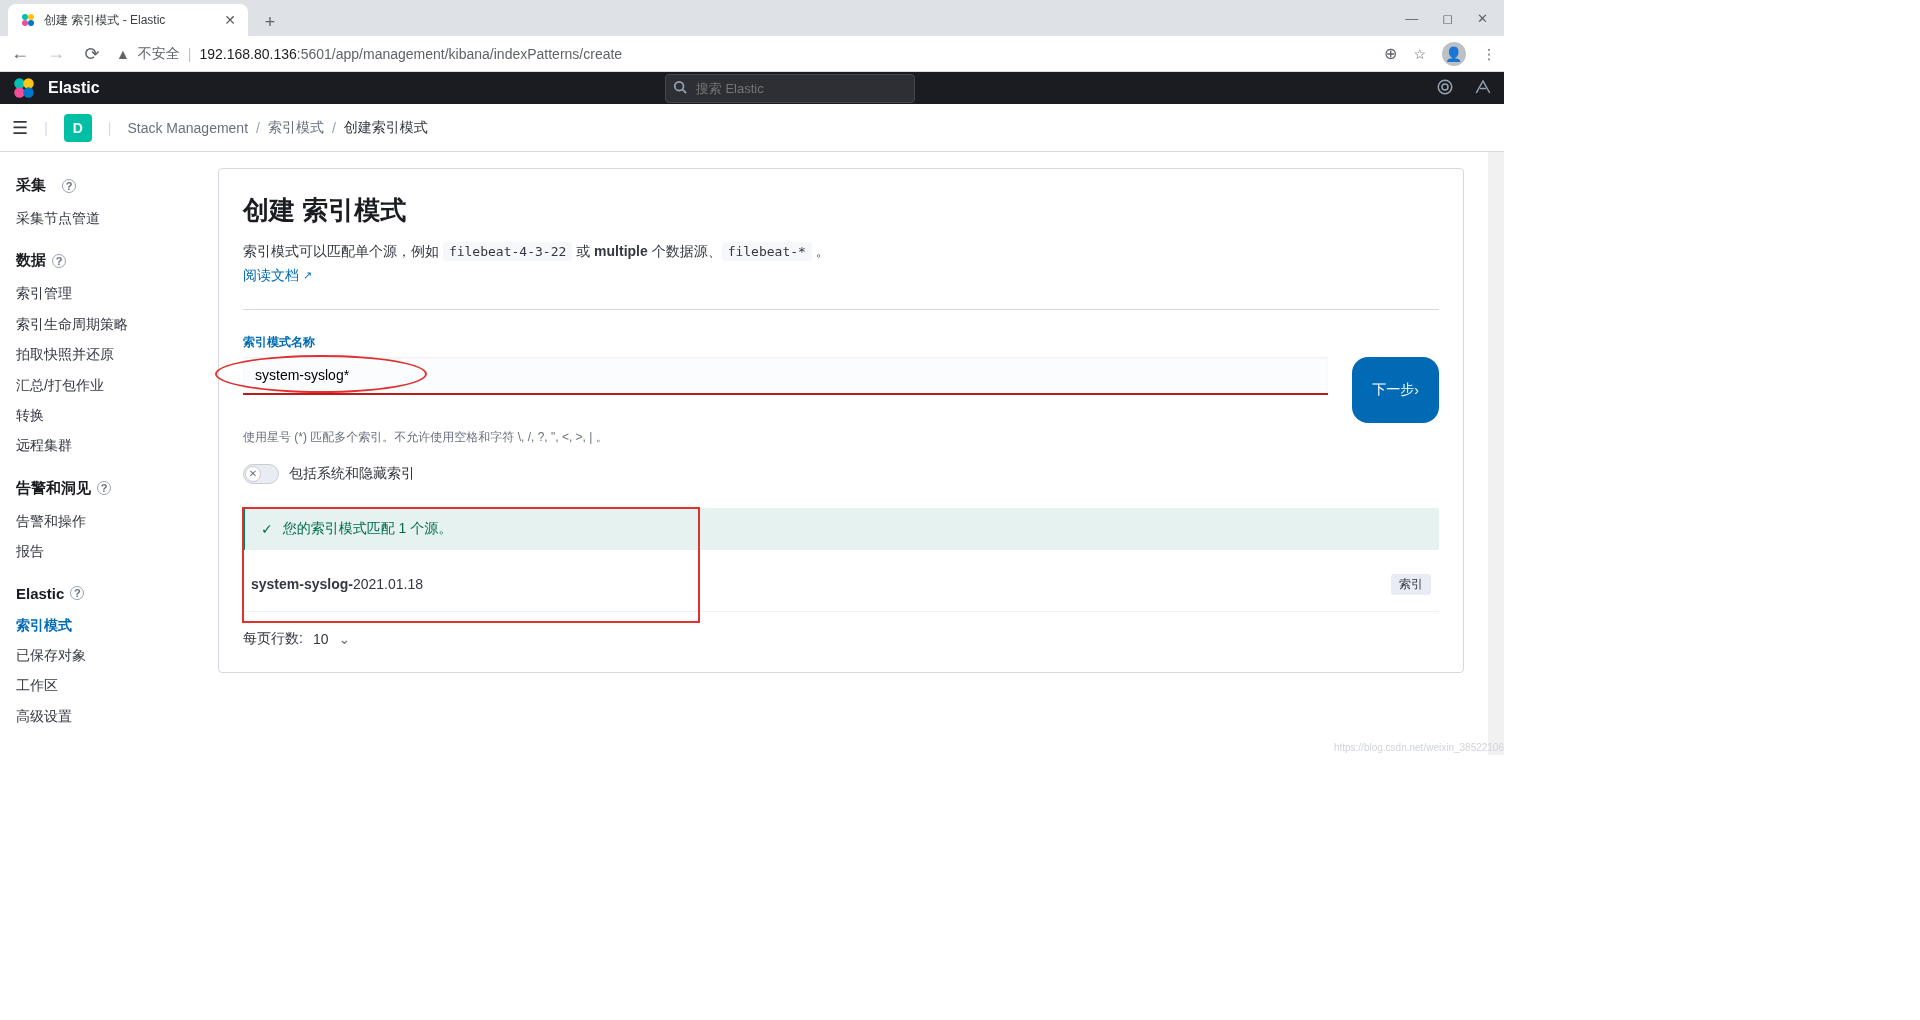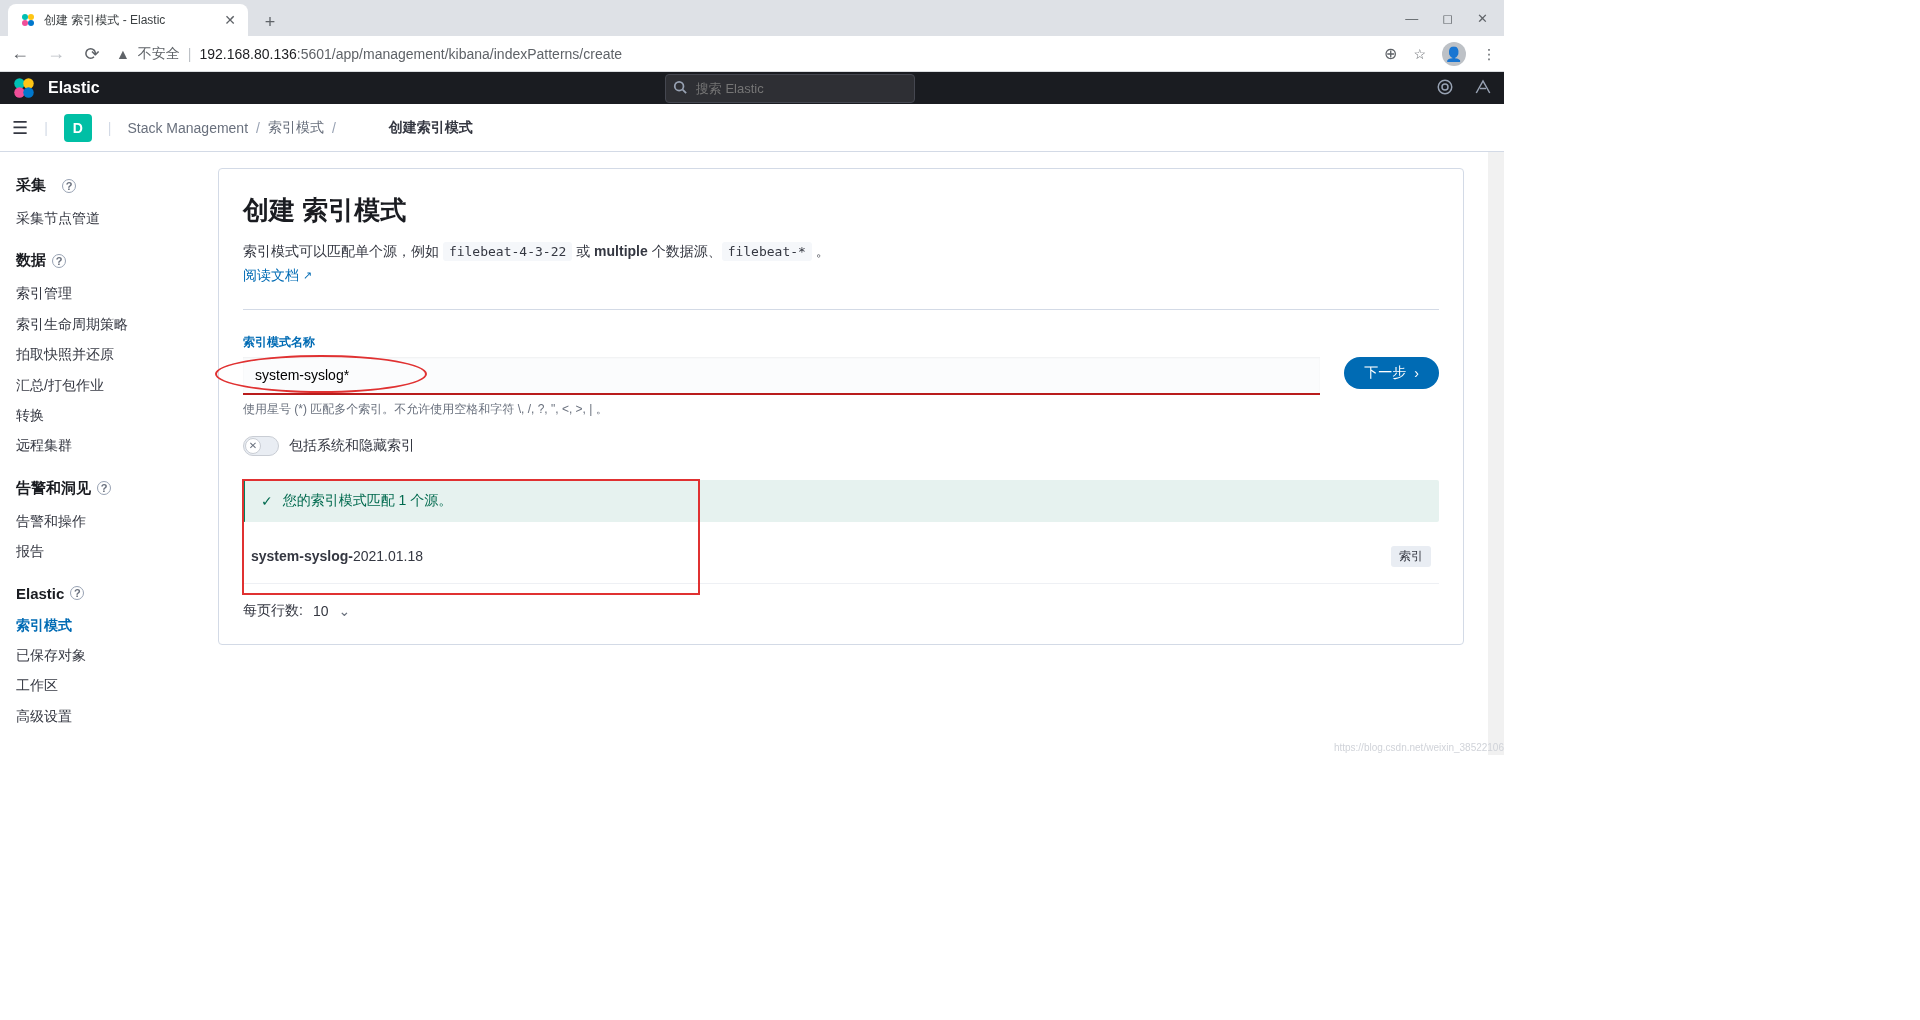--- a/index.html
+++ b/index.html
@@ -32,21 +32,21 @@
   .elastic-search-wrap { position: relative; }
   .elastic-search-wrap .search-icon { position: absolute; left: 8px; top: 6px; color: #98a2b3; }
   .elastic-header-right { display: flex; gap: 20px; align-items: center; color: #98a2b3; }
   
   .sub-header { height: 48px; border-bottom: 1px solid #d3dae6; display: flex; align-items: center; padding: 0 12px; gap: 16px; }
   .menu-btn { font-size: 18px; color: #343741; }
   .space-badge { background: #00bfa5; color: #fff; width: 28px; height: 28px; border-radius: 4px; display: flex; align-items: center; justify-content: center; font-weight: 700; font-size: 14px; }
   .breadcrumb { display: flex; align-items: center; gap: 8px; font-size: 14px; }
   .breadcrumb .sep { color: #98a2b3; }
   .breadcrumb .crumb { color: #69707d; }
-  .breadcrumb .crumb.current { color: #343741; font-weight: 700; margin-left: 45px; }
+  .breadcrumb .crumb.current { color: #343741; font-weight: 400; }
   
   .layout { display: flex; }
   .scrollbar-space { width: 16px; background: #f1f1f1; flex-shrink: 0; }
   .sidebar { width: 210px; padding: 24px 16px; flex-shrink: 0; }
   .side-section-title { font-size: 15px; font-weight: 700; color: #1a1c21; display: flex; align-items: center; gap: 6px; margin-bottom: 8px; margin-top: 18px; }
   .side-section-title:first-child { margin-top: 0; gap: 16px; }
   .help-icon { font-size: 11px; color: #69707d; border: 1px solid #98a2b3; border-radius: 50%; width: 14px; height: 14px; display: inline-flex; align-items: center; justify-content: center; }
   .side-link { display: block; padding: 4px 0; color: #343741; font-size: 14px; line-height: 1.6; }
   .side-link.active { color: #006bb4; font-weight: 600; }
   
@@ -59,21 +59,21 @@
   .doc-link { color: #006bb4; font-size: 14px; display: inline-flex; align-items: center; gap: 4px; margin-top: 4px; }
   .doc-link .ext { font-size: 11px; }
   hr.rule { border: none; border-top: 1px solid #d3dae6; margin: 24px 0; }
   .step-title { font-size: 19px; font-weight: 600; color: #1a1c21; margin-bottom: 20px; }
   .field-label { font-size: 12px; font-weight: 600; color: #006bb4; margin-bottom: 6px; }
   .field-row { display: flex; gap: 24px; align-items: flex-start; }
   .input-wrap { flex: 1; position: relative; }
   .pattern-input { width: 100%; padding: 10px 12px; font-size: 14px; border: none; border-bottom: 2px solid #b91c1c; background: #fbfcfd; box-shadow: 0 1px 2px rgba(0,0,0,0.05) inset; }
   .annot-ellipse { position: absolute; border: 2px solid #e03131; border-radius: 50%; width: 212px; height: 38px; left: -28px; top: -2px; pointer-events: none; }
   .hint { font-size: 12px; color: #69707d; margin-top: 6px; }
-  .next-btn { background: #006bb4; color: #fff; border: none; border-radius: 16px; padding: 7px 20px; font-size: 14px; font-weight: 500; display: flex; align-items: center; gap: 8px; cursor: pointer; }
+  .next-btn { background: #006bb4; color: #fff; border: none; border-radius: 16px; padding: 24px 20px; font-size: 14px; font-weight: 500; display: flex; align-items: center; cursor: pointer; }
   .toggle-row { display: flex; align-items: center; gap: 10px; margin-top: 18px; }
   .switch { width: 36px; height: 20px; background: #e9edf3; border: 1px solid #c9cdd4; border-radius: 12px; position: relative; }
   .switch .knob { width: 16px; height: 16px; background: #fff; border: 1px solid #c9cdd4; border-radius: 50%; position: absolute; left: 1px; top: 1px; display:flex; align-items:center; justify-content:center; font-size:10px; color:#69707d;}
   .callout-wrap { position: relative; margin-top: 24px; }
   .callout { background: #e6f2ef; border-left: 2px solid #00805e; padding: 12px 16px; display: flex; align-items: center; gap: 10px; color: #006a4e; font-size: 14px; border-radius: 2px; }
   .callout .check { color: #006a4e; font-size: 14px; }
   .annot-rect { position: absolute; border: 2px solid #e03131; left: -1px; top: -1px; width: 458px; height: 116px; pointer-events: none; }
   .match-row { display: flex; align-items: center; justify-content: space-between; padding: 16px 8px; border-bottom: 1px solid #eef0f4; margin-top: 8px;}
   .match-name { font-size: 14px; }
   .match-name .bold { font-weight: 700; }

